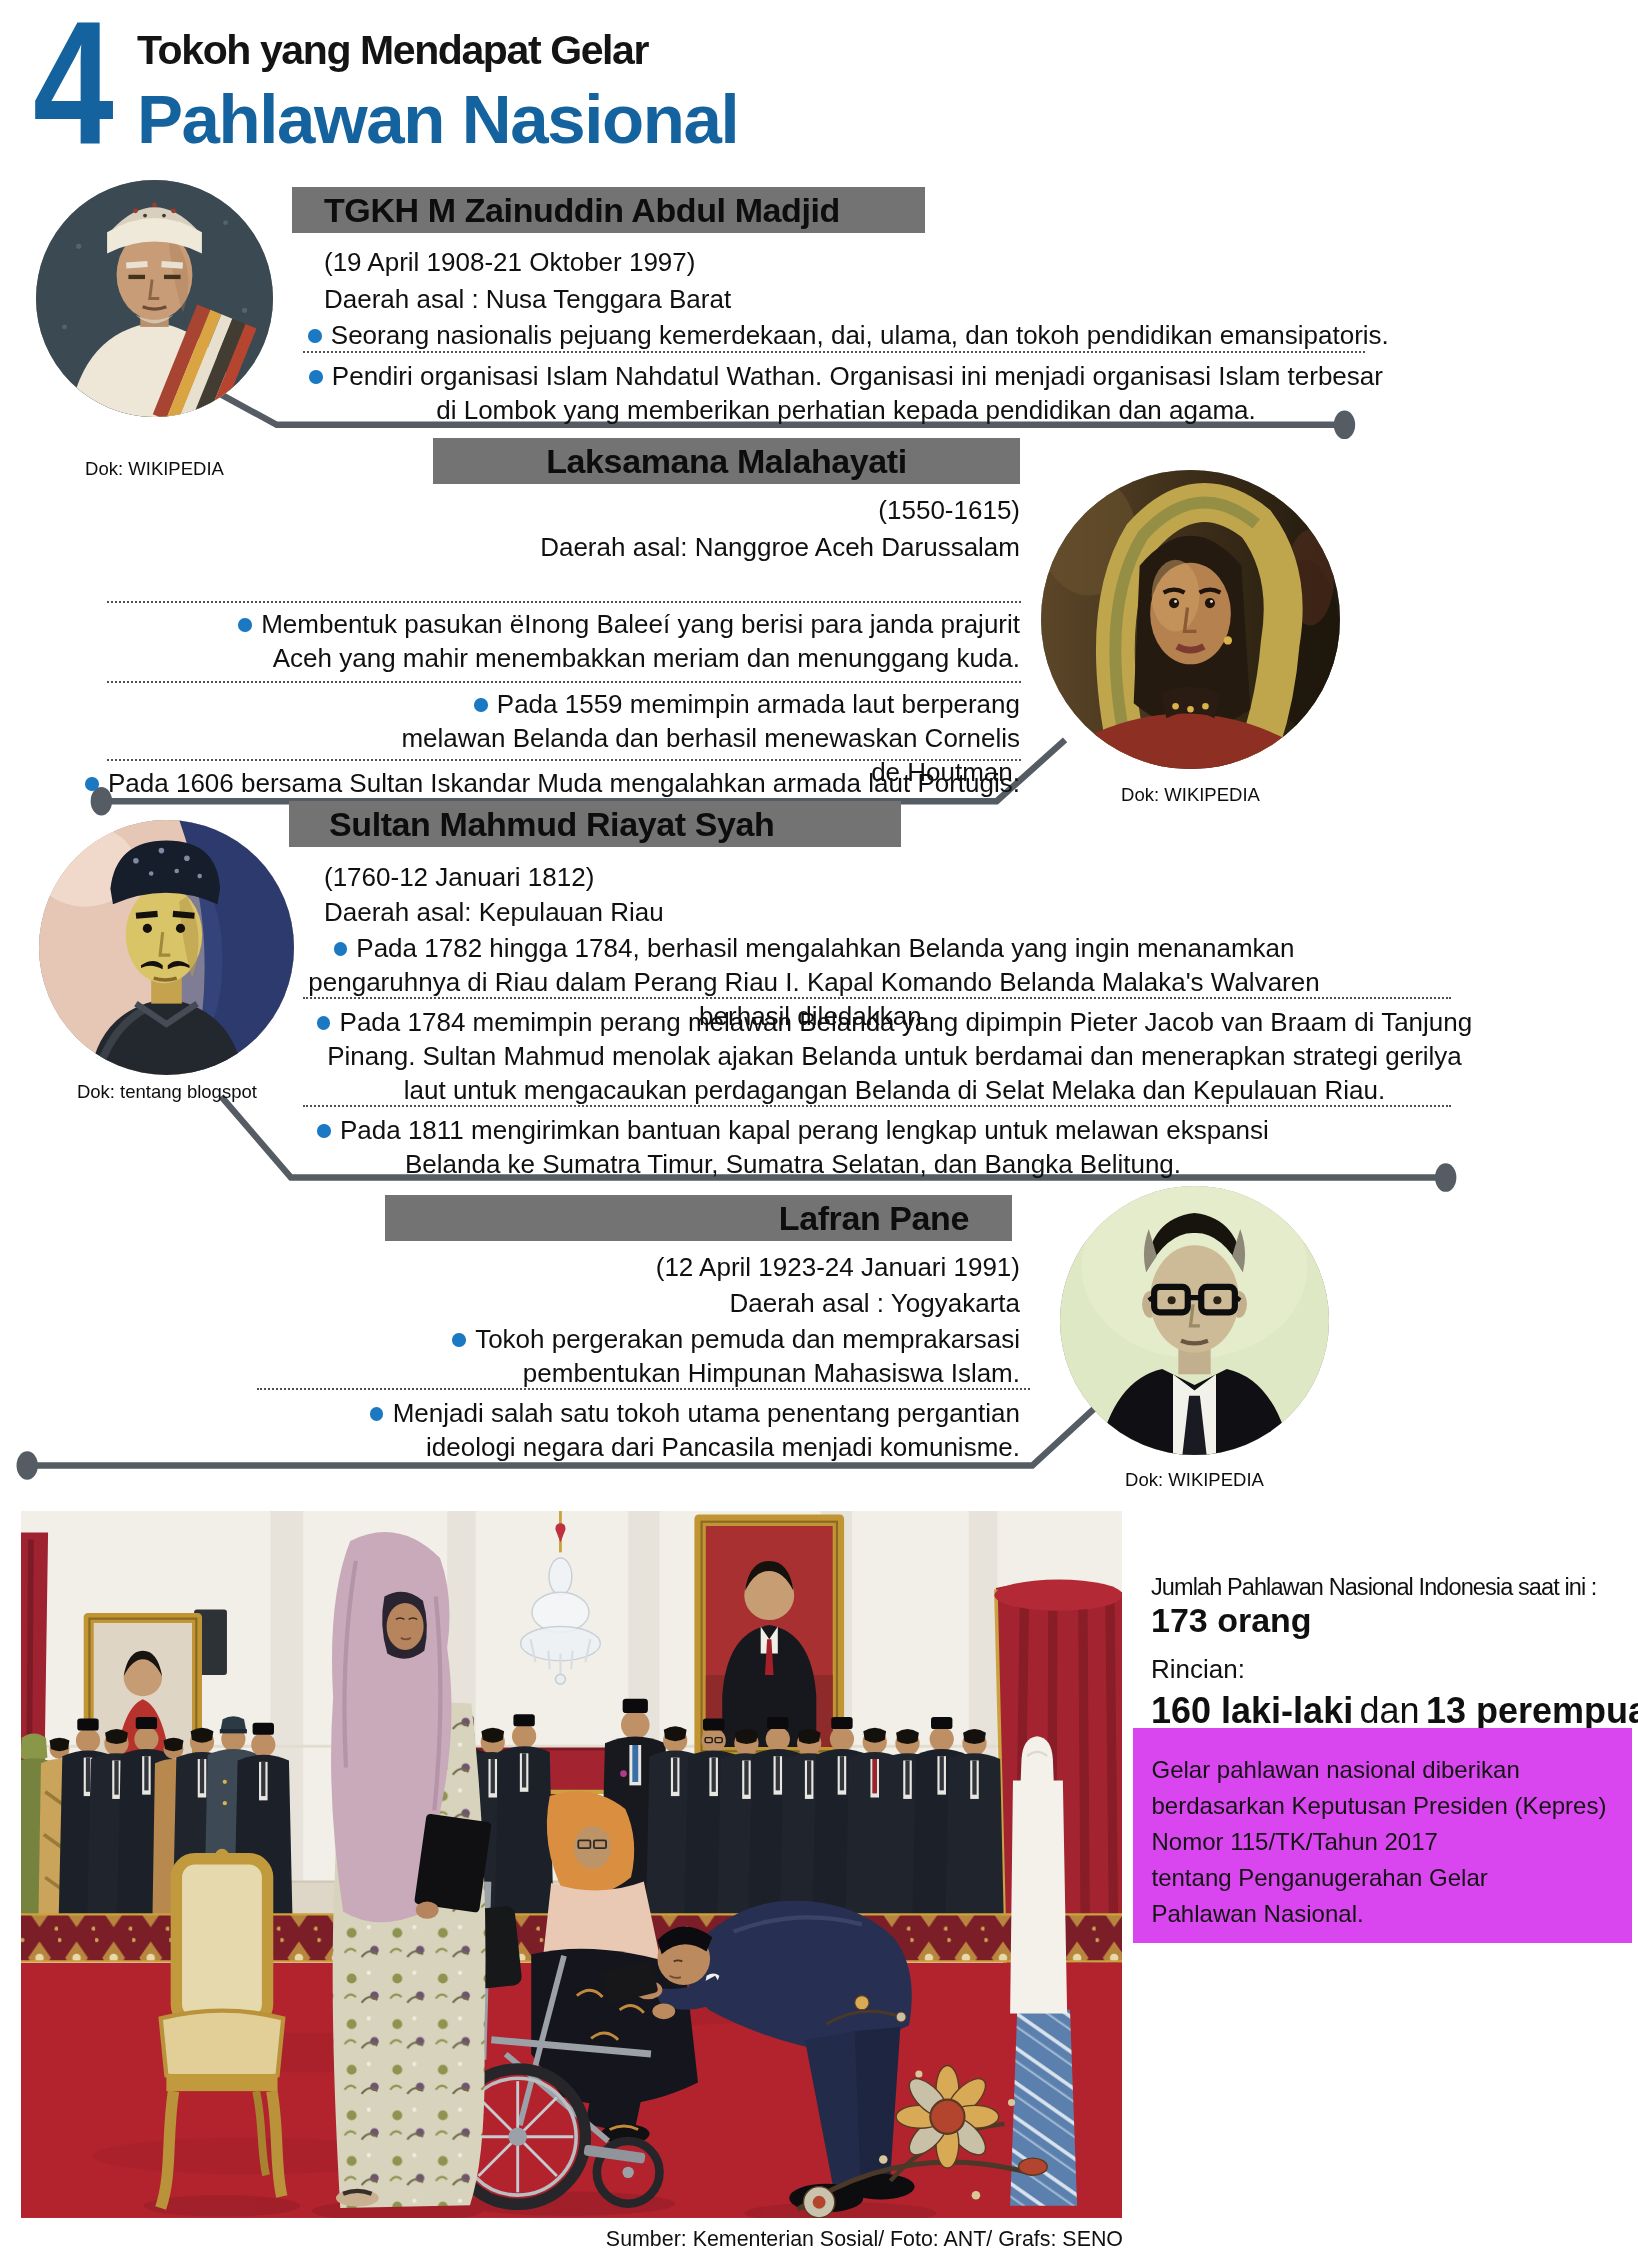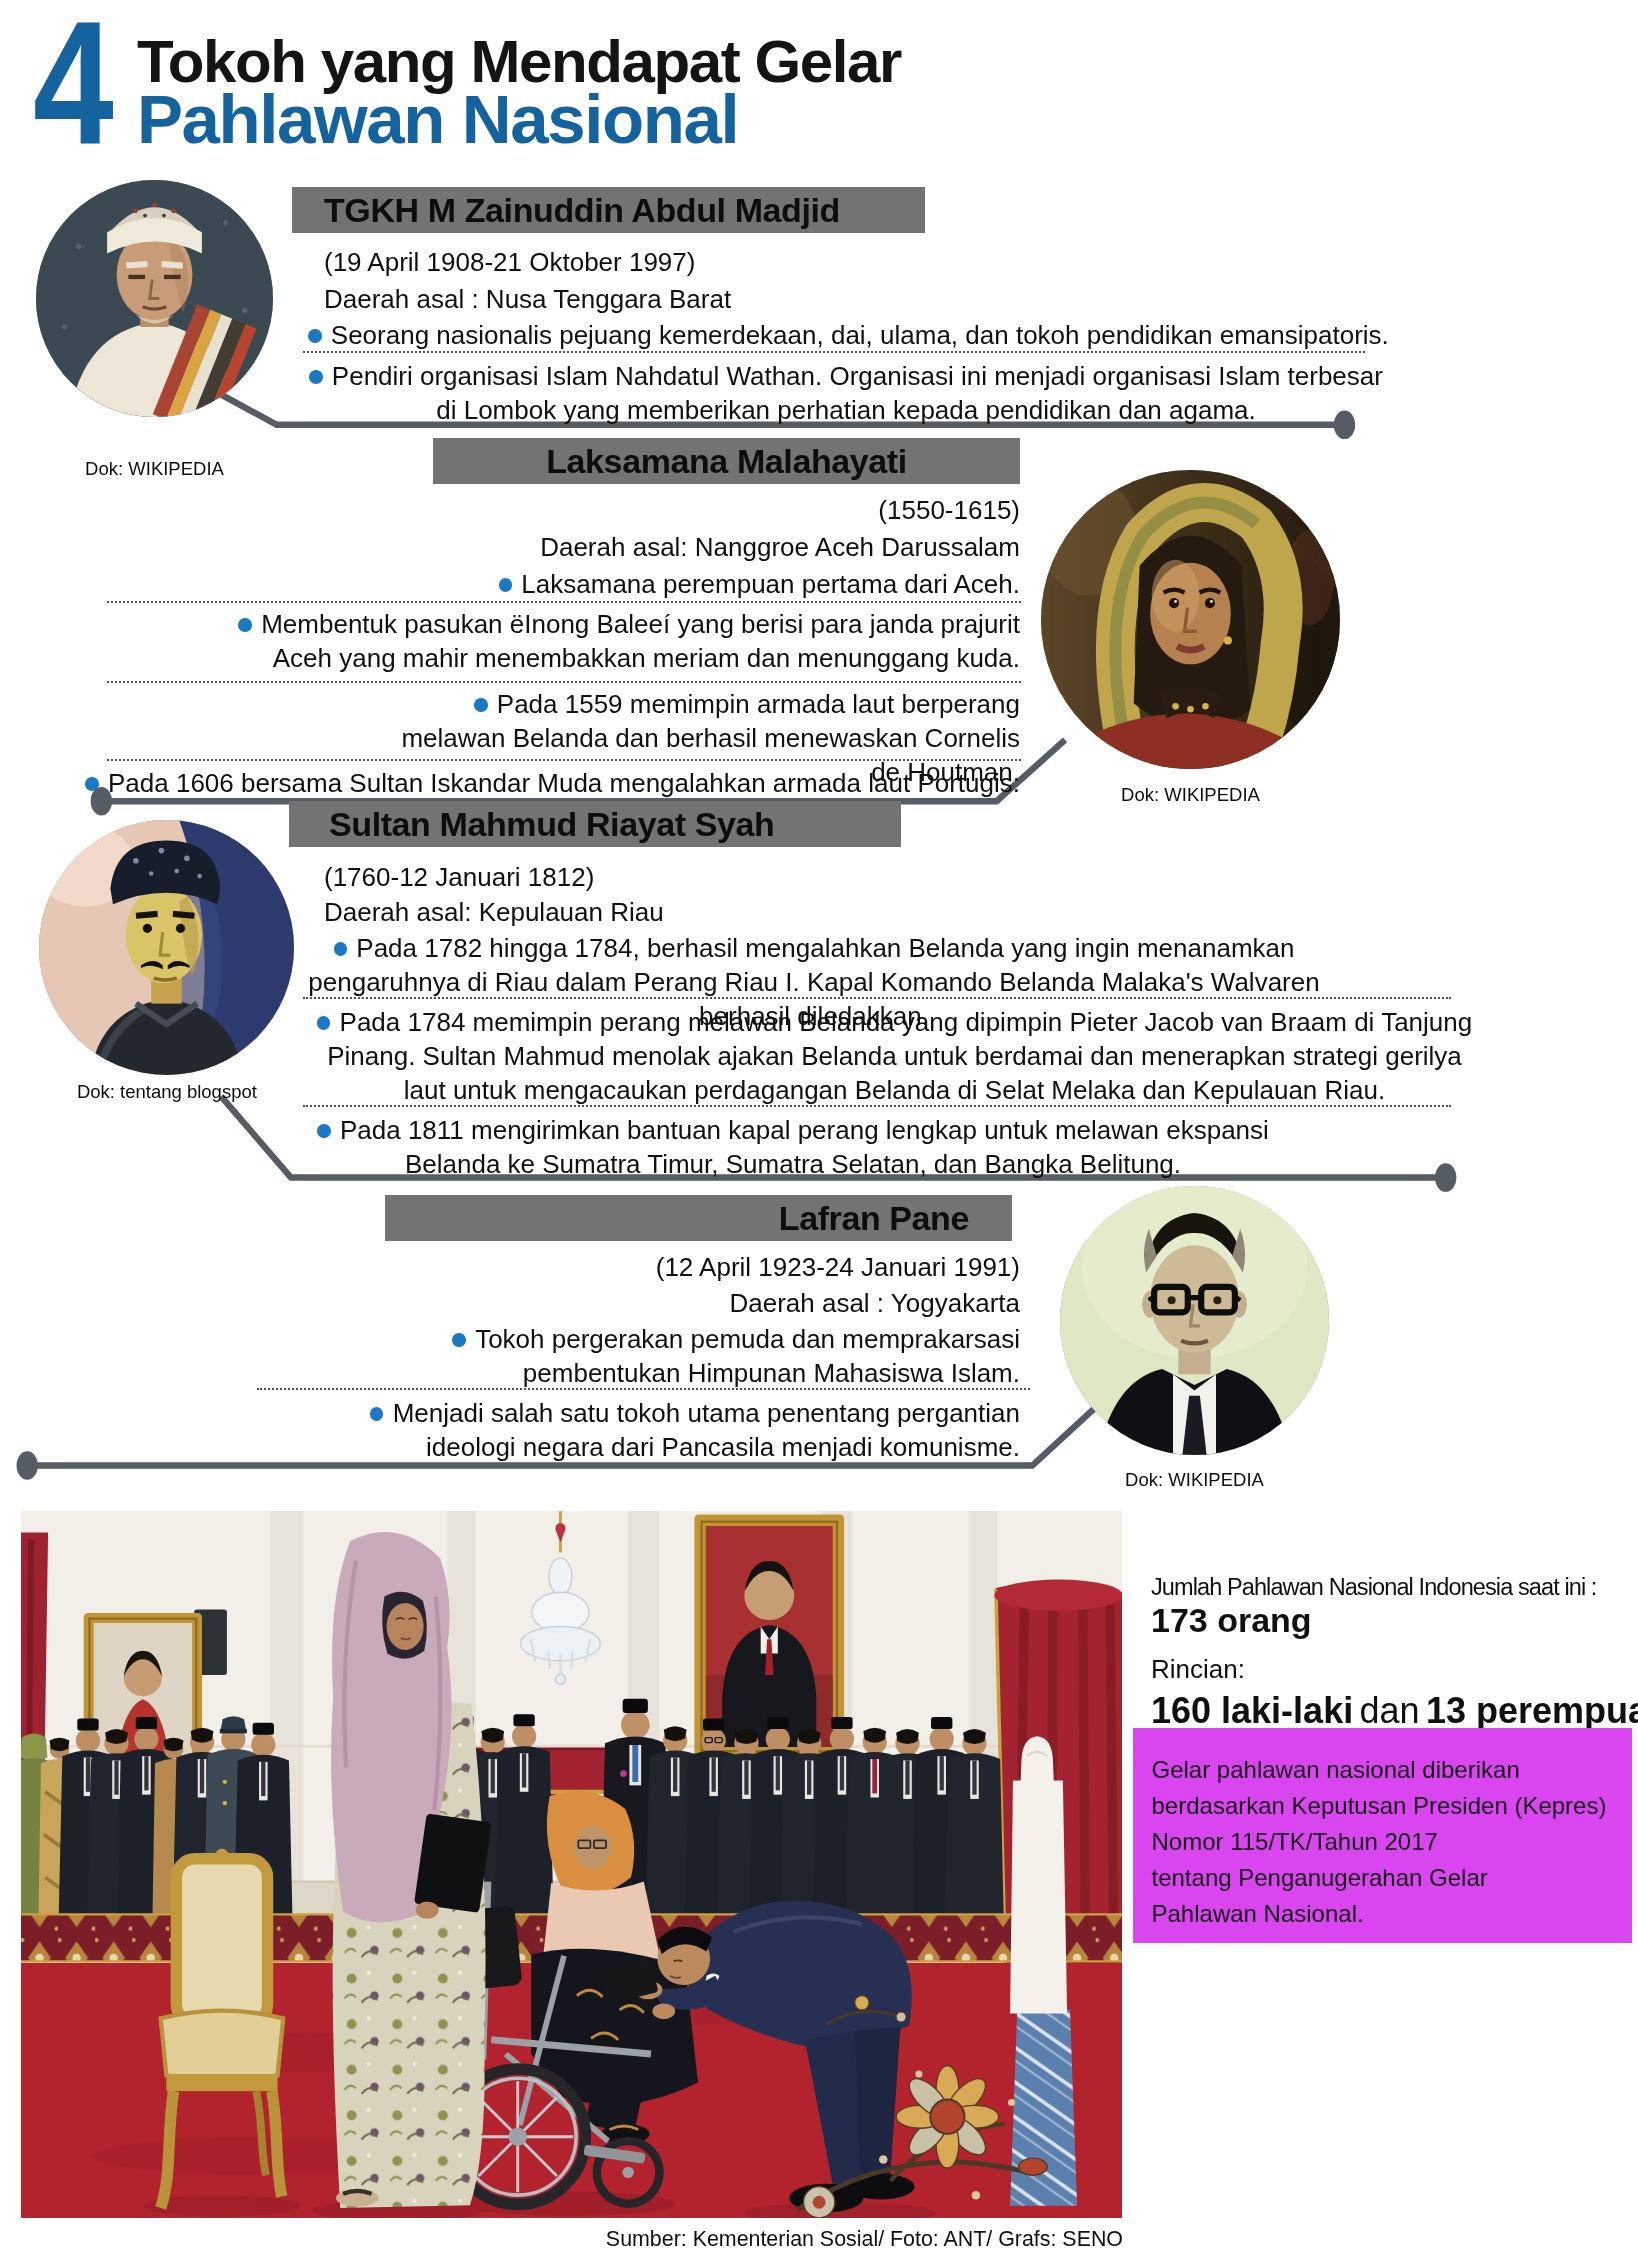--- a/index.html
+++ b/index.html
@@ -1,21 +1,21 @@
 <!DOCTYPE html>
 <html style="font-size:11.4px"><head>
 <meta charset="utf-8">
 <style>
   html,body{margin:0;padding:0;background:#ffffff;}
   .page{position:relative;width:1639px;height:2261px;background:#ffffff;overflow:hidden;
         font-family:"Liberation Sans", sans-serif;color:#101010;}
   
   .big-num{position:absolute;left:33px;top:11.4px;font-size:177px;line-height:0.82;font-weight:bold;
            color:#15639e;transform:scaleX(.82);transform-origin:left top;letter-spacing:-4.3px;}
-  .title-black{position:absolute;left:137px;top:27px;font-size:60px;font-weight:bold;color:#141414;
+  .title-black{position:absolute;left:137px;top:27px;font-size:41px;font-weight:bold;color:#141414;
            letter-spacing:-1.4px;white-space:nowrap;}
   .title-blue{position:absolute;left:137px;top:80px;font-size:69px;font-weight:bold;color:#15639e;
            letter-spacing:-1.4px;white-space:nowrap;}
   
   .hbox{position:absolute;background:#737373;height:46px;display:flex;align-items:center;z-index:2;}
   .hbox .t{font-size:34px;font-weight:bold;color:#0d0d0d;letter-spacing:-0.4px;width:100%;}
   .row{position:absolute;font-size:26px;line-height:34px;color:#101010;z-index:2;text-align:center;}
   .nw{white-space:nowrap;}
   .ra{text-align:right;}
   .dot{display:inline-block;width:13.5px;height:13.5px;border-radius:50%;background:#1b78c2;
@@ -142,21 +142,20 @@
       <path d="M40,75 Q50,70 60,75 L58,83 Q50,79 42,83 Z" fill="#2a1c12"></path>
       <circle cx="45" cy="79" r="1.1" fill="#d9b24a"></circle>
         <circle cx="50" cy="80" r="1.1" fill="#d9b24a"></circle>
       <circle cx="55" cy="79" r="1.1" fill="#d9b24a"></circle>
     </svg>
   </div>
   <div class="cap" style="left:1041px;top:784px;width:299px;">Dok: WIKIPEDIA</div>
 
   <div class="row nw ra" style="right:619px;top:493px;">(1550-1615)</div>
   <div class="row nw ra" style="right:619px;top:530px;">Daerah asal: Nanggroe Aceh Darussalam</div>
-  <div class="row nw ra" style="right:619px;top:567px;"><span class="dot"></span><span>Laksamana perempuan pertama dari Aceh.</span></div>
   <div class="dotted" style="left:107px;top:601px;width:914px;"></div>
   <div class="row ra" style="right:619px;top:607px;width:820px;"><span class="dot"></span><span>Membentuk pasukan ëInong Baleeí yang berisi para janda prajurit Aceh yang mahir menembakkan meriam dan menunggang kuda.</span></div>
   <div class="dotted" style="left:107px;top:681px;width:914px;"></div>
   <div class="row ra" style="right:619px;top:687px;width:627px;"><span class="dot"></span><span>Pada 1559 memimpin armada laut berperang melawan Belanda dan berhasil menewaskan Cornelis de Houtman.</span></div>
   <div class="dotted" style="left:107px;top:759px;width:914px;"></div>
   <div class="row nw ra" style="right:619px;top:766px;"><span class="dot"></span><span>Pada 1606 bersama Sultan Iskandar Muda mengalahkan armada laut Portugis.</span></div>
 
   <div class="hbox" style="left:289px;top:801px;width:612px;">
     <div class="t" style="padding-left:40px;">Sultan Mahmud Riayat Syah</div>
   </div>

